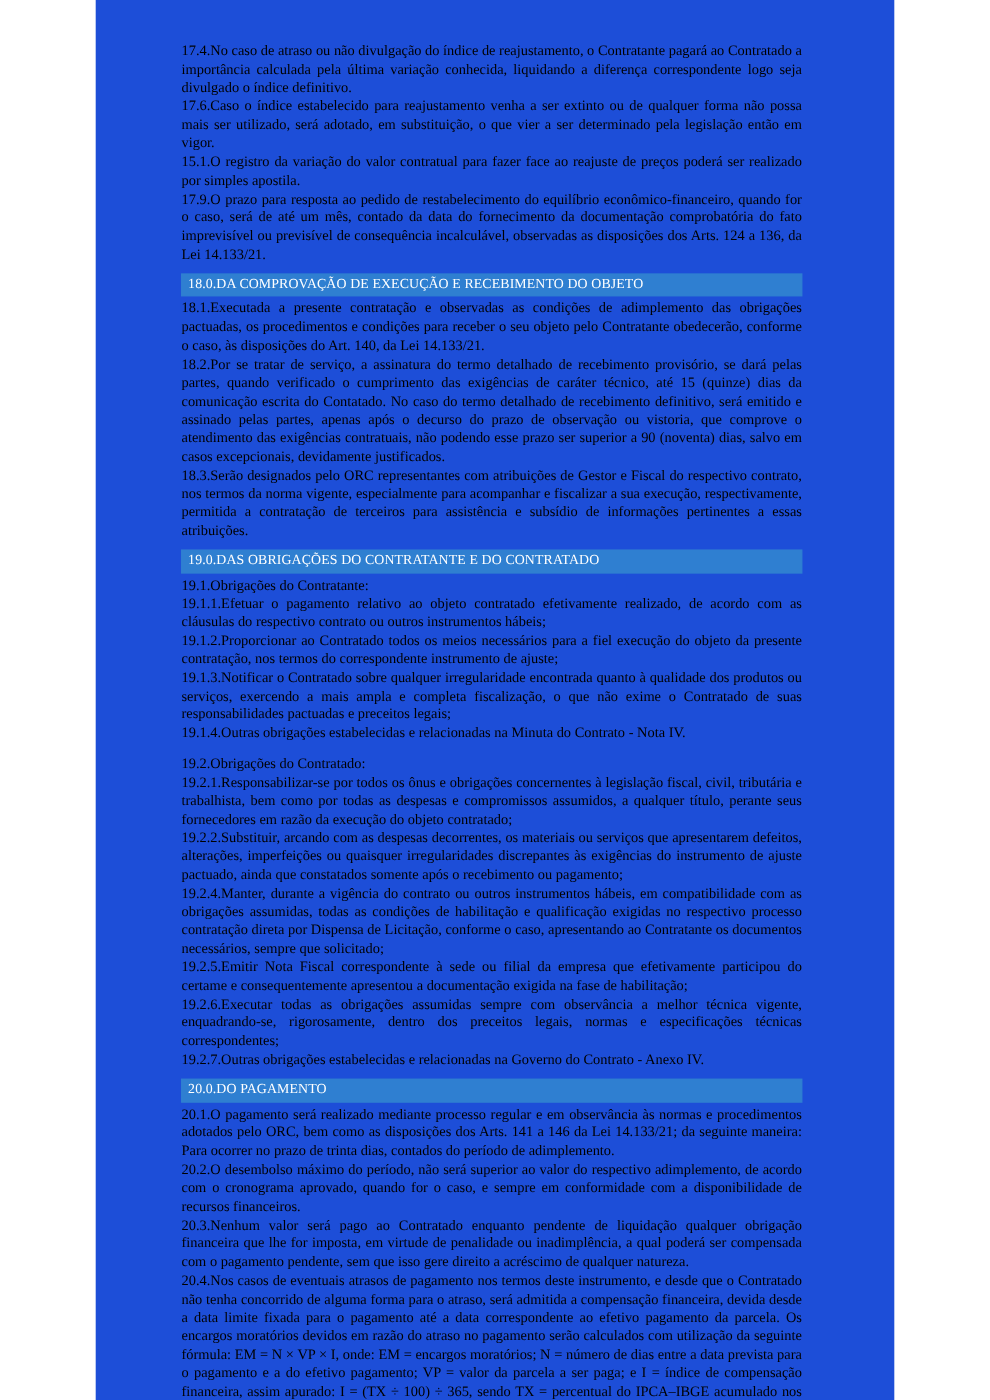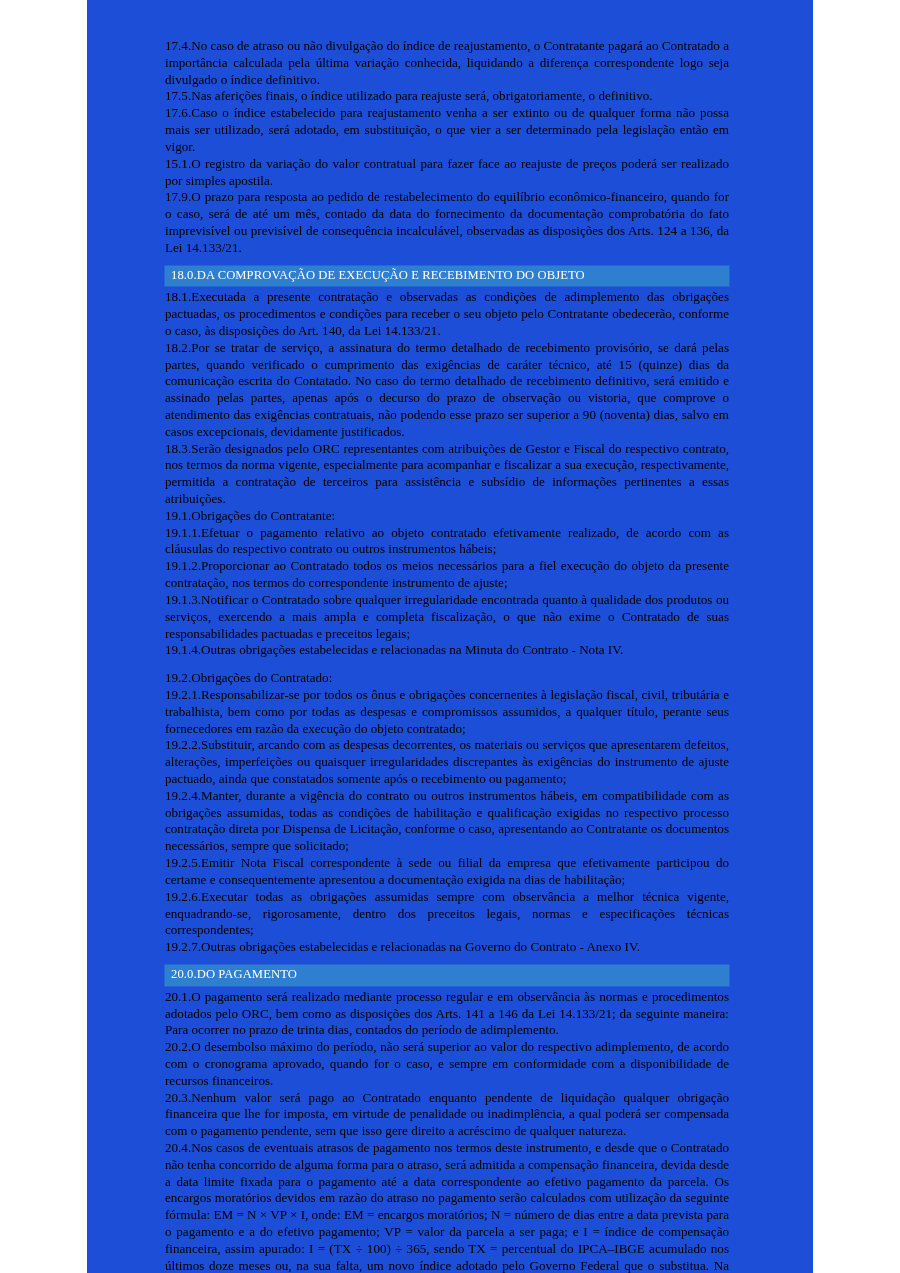--- a/index.html
+++ b/index.html
@@ -48,39 +48,39 @@
   .gap {
     height: 11px;
   }
 </style>
 </head>
 <body>
 
 <div class="page">
   <div class="doc" id="doc-body">
       <p class="para">17.4.No caso de atraso ou não divulgação do índice de reajustamento, o Contratante pagará ao Contratado a importância calculada pela última variação conhecida, liquidando a diferença correspondente logo seja divulgado o índice definitivo.</p>
-      <p class="para">17.5.Nas aferições finais, o índice utilizado para reajuste será, obrigatoriamente, o definitivo.</p>
       <p class="para">17.6.Caso o índice estabelecido para reajustamento venha a ser extinto ou de qualquer forma não possa mais ser utilizado, será adotado, em substituição, o que vier a ser determinado pela legislação então em vigor.</p>
       <p class="para">15.1.O registro da variação do valor contratual para fazer face ao reajuste de preços poderá ser realizado por simples apostila.</p>
       <p class="para">17.9.O prazo para resposta ao pedido de restabelecimento do equilíbrio econômico-financeiro, quando for o caso, será de até um mês, contado da data do fornecimento da documentação comprobatória do fato imprevisível ou previsível de consequência incalculável, observadas as disposições dos Arts. 124 a 136, da Lei 14.133/21.</p>
       <div class="section-head">18.0.DA COMPROVAÇÃO DE EXECUÇÃO E RECEBIMENTO DO OBJETO</div>
       <p class="para">18.1.Executada a presente contratação e observadas as condições de adimplemento das obrigações pactuadas, os procedimentos e condições para receber o seu objeto pelo Contratante obedecerão, conforme o caso, às disposições do Art. 140, da Lei 14.133/21.</p>
       <p class="para">18.2.Por se tratar de serviço, a assinatura do termo detalhado de recebimento provisório, se dará pelas partes, quando verificado o cumprimento das exigências de caráter técnico, até 15 (quinze) dias da comunicação escrita do Contatado. No caso do termo detalhado de recebimento definitivo, será emitido e assinado pelas partes, apenas após o decurso do prazo de observação ou vistoria, que comprove o atendimento das exigências contratuais, não podendo esse prazo ser superior a 90 (noventa) dias, salvo em casos excepcionais, devidamente justificados.</p>
       <p class="para">18.3.Serão designados pelo ORC representantes com atribuições de Gestor e Fiscal do respectivo contrato, nos termos da norma vigente, especialmente para acompanhar e fiscalizar a sua execução, respectivamente, permitida a contratação de terceiros para assistência e subsídio de informações pertinentes a essas atribuições.</p>
+      <div class="section-head">19.0.DAS OBRIGAÇÕES DO CONTRATANTE E DO CONTRATADO</div>
       <p class="para">19.1.Obrigações do Contratante:</p>
       <p class="para">19.1.1.Efetuar o pagamento relativo ao objeto contratado efetivamente realizado, de acordo com as cláusulas do respectivo contrato ou outros instrumentos hábeis;</p>
       <p class="para">19.1.2.Proporcionar ao Contratado todos os meios necessários para a fiel execução do objeto da presente contratação, nos termos do correspondente instrumento de ajuste;</p>
       <p class="para">19.1.3.Notificar o Contratado sobre qualquer irregularidade encontrada quanto à qualidade dos produtos ou serviços, exercendo a mais ampla e completa fiscalização, o que não exime o Contratado de suas responsabilidades pactuadas e preceitos legais;</p>
       <p class="para">19.1.4.Outras obrigações estabelecidas e relacionadas na Minuta do Contrato - Nota IV.</p>
       <div class="gap"></div>
       <p class="para">19.2.Obrigações do Contratado:</p>
       <p class="para">19.2.1.Responsabilizar-se por todos os ônus e obrigações concernentes à legislação fiscal, civil, tributária e trabalhista, bem como por todas as despesas e compromissos assumidos, a qualquer título, perante seus fornecedores em razão da execução do objeto contratado;</p>
       <p class="para">19.2.2.Substituir, arcando com as despesas decorrentes, os materiais ou serviços que apresentarem defeitos, alterações, imperfeições ou quaisquer irregularidades discrepantes às exigências do instrumento de ajuste pactuado, ainda que constatados somente após o recebimento ou pagamento;</p>
       <p class="para">19.2.4.Manter, durante a vigência do contrato ou outros instrumentos hábeis, em compatibilidade com as obrigações assumidas, todas as condições de habilitação e qualificação exigidas no respectivo processo contratação direta por Dispensa de Licitação, conforme o caso, apresentando ao Contratante os documentos necessários, sempre que solicitado;</p>
-      <p class="para">19.2.5.Emitir Nota Fiscal correspondente à sede ou filial da empresa que efetivamente participou do certame e consequentemente apresentou a documentação exigida na dias de habilitação;</p>
+      <p class="para">19.2.5.Emitir Nota Fiscal correspondente à sede ou filial da empresa que efetivamente participou do certame e consequentemente apresentou a documentação exigida na fase de habilitação;</p>
       <p class="para">19.2.6.Executar todas as obrigações assumidas sempre com observância a melhor técnica vigente, enquadrando-se, rigorosamente, dentro dos preceitos legais, normas e especificações técnicas correspondentes;</p>
       <p class="para">19.2.7.Outras obrigações estabelecidas e relacionadas na Governo do Contrato - Anexo IV.</p>
       <div class="section-head">20.0.DO PAGAMENTO</div>
       <p class="para">20.1.O pagamento será realizado mediante processo regular e em observância às normas e procedimentos adotados pelo ORC, bem como as disposições dos Arts. 141 a 146 da Lei 14.133/21; da seguinte maneira: Para ocorrer no prazo de trinta dias, contados do período de adimplemento.</p>
       <p class="para">20.2.O desembolso máximo do período, não será superior ao valor do respectivo adimplemento, de acordo com o cronograma aprovado, quando for o caso, e sempre em conformidade com a disponibilidade de recursos financeiros.</p>
       <p class="para">20.3.Nenhum valor será pago ao Contratado enquanto pendente de liquidação qualquer obrigação financeira que lhe for imposta, em virtude de penalidade ou inadimplência, a qual poderá ser compensada com o pagamento pendente, sem que isso gere direito a acréscimo de qualquer natureza.</p>
       <p class="para">20.4.Nos casos de eventuais atrasos de pagamento nos termos deste instrumento, e desde que o Contratado não tenha concorrido de alguma forma para o atraso, será admitida a compensação financeira, devida desde a data limite fixada para o pagamento até a data correspondente ao efetivo pagamento da parcela. Os encargos moratórios devidos em razão do atraso no pagamento serão calculados com utilização da seguinte fórmula: EM = N × VP × I, onde: EM = encargos moratórios; N = número de dias entre a data prevista para o pagamento e a do efetivo pagamento; VP = valor da parcela a ser paga; e I = índice de compensação financeira, assim apurado: I = (TX ÷ 100) ÷ 365, sendo TX = percentual do IPCA–IBGE acumulado nos últimos doze meses ou, na sua falta, um novo índice adotado pelo Governo Federal que o substitua. Na hipótese do referido índice estabelecido para a compensação financeira venha a ser extinto ou de qualquer forma não possa mais ser utilizado, será adotado, em substituição, o que vier a ser determinado pela legislação então em vigor.</p>
       <div class="section-head last">21.0.DAS INFRAÇÕES ADMINISTRATIVAS E SANÇÕES</div>
     </div>
 </div>

